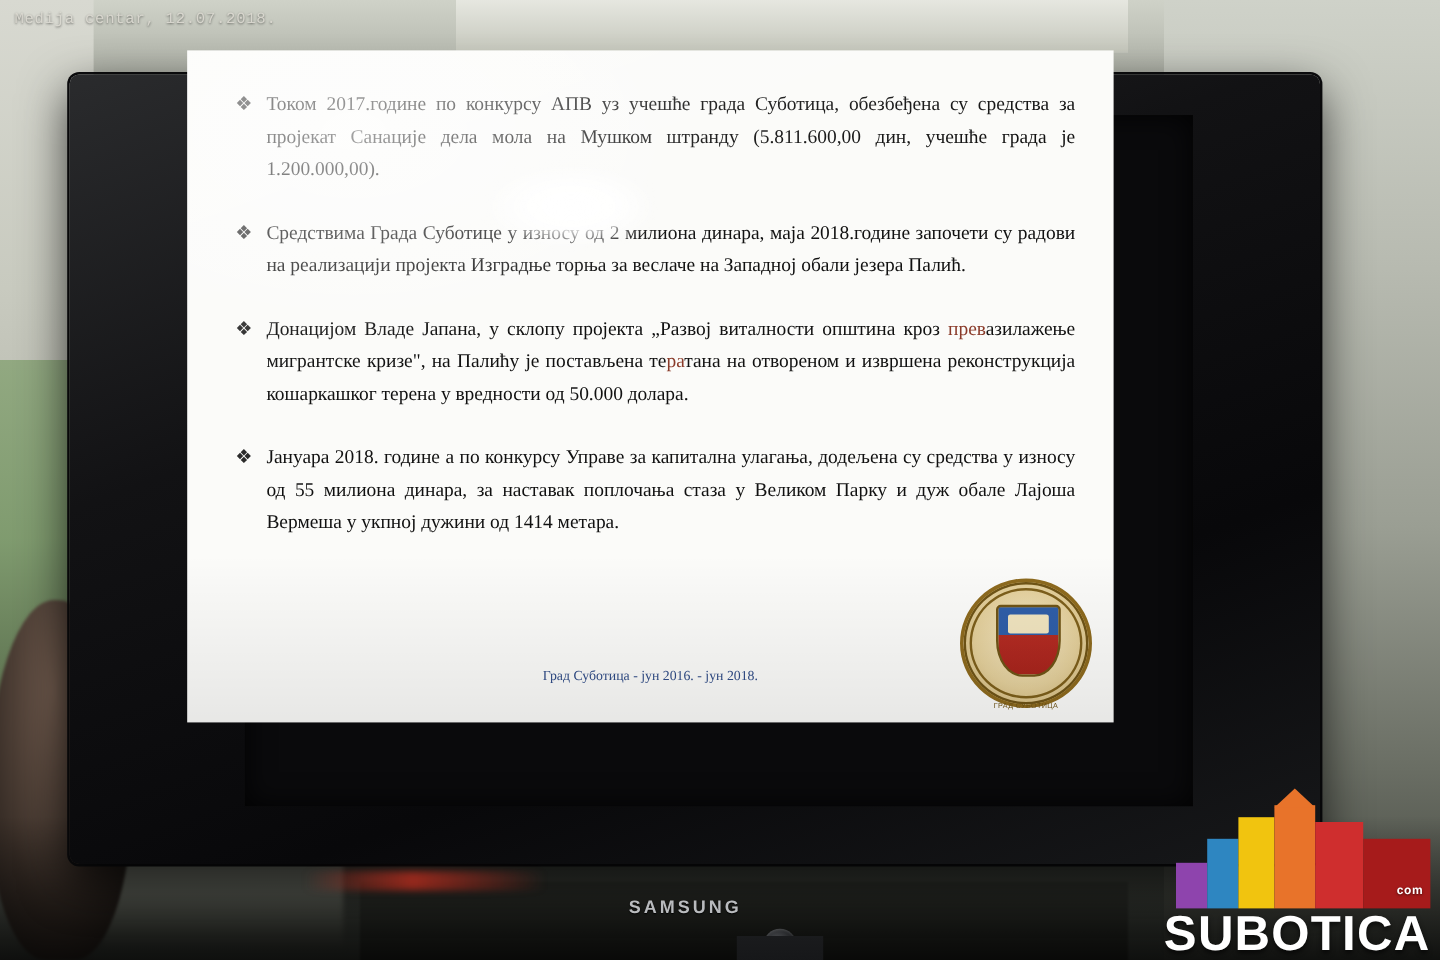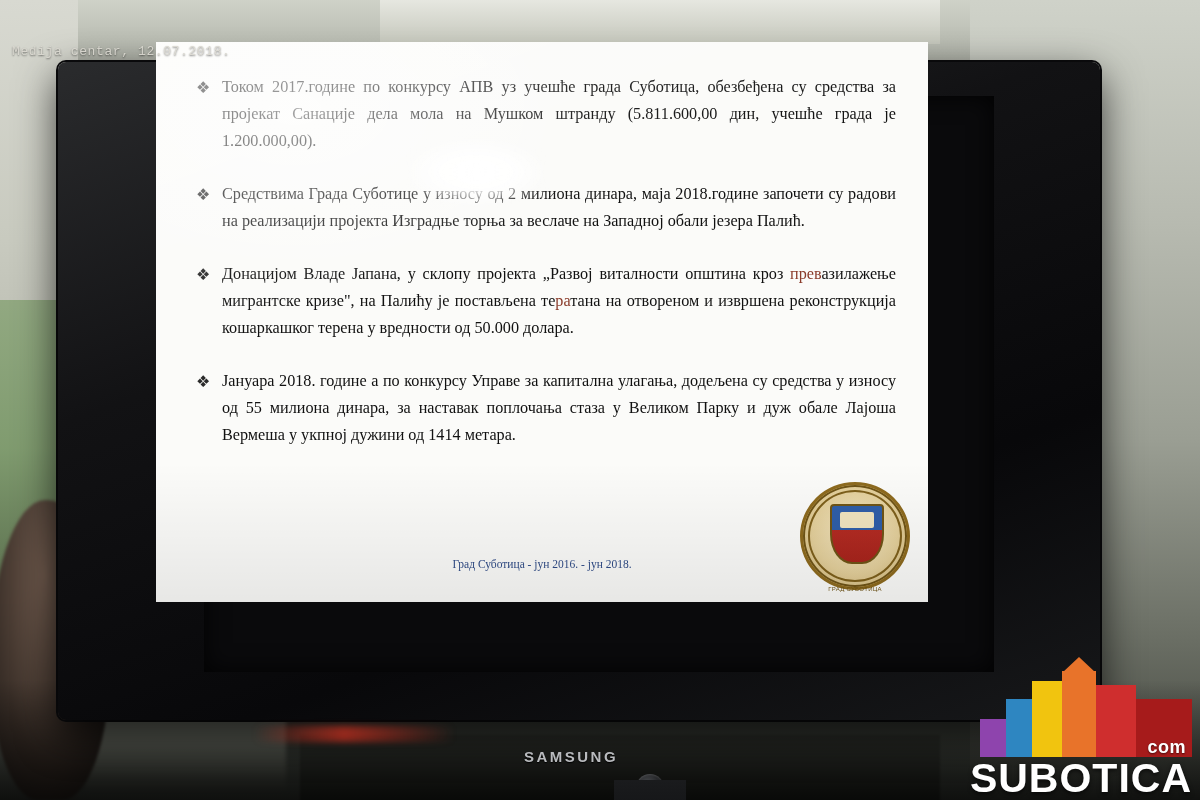--- a/index.html
+++ b/index.html
@@ -249,21 +249,20 @@
   
   .mc-stamp {
     position: absolute;
     left: 12px; top: 8px;
     color: #d9d7cf;
     font-size: 13px;
     font-family: "Liberation Mono", monospace;
     letter-spacing: .6px;
     text-shadow: 0 1px 2px rgba(0,0,0,.55);
     opacity: .92;
-    margin-top: 36px;
   }
   .logo {
     position: absolute;
     right: 8px;
     bottom: 4px;
     width: 240px;
     height: 125px;
   }
   .logo .bars {
     position: absolute;
@@ -283,21 +282,21 @@
     width: 0; height: 0;
     border-left: 17px solid transparent;
     border-right: 17px solid transparent;
     border-bottom: 16px solid #e8732a;
     margin-top: -14px;
   }
   .logo .com {
     position: absolute;
     right: 6px; top: 66px;
     color: #fff;
-    font-size: 18px;
+    font-size: 10px;
     font-weight: bold;
     letter-spacing: .5px;
     text-shadow: 0 1px 2px rgba(0,0,0,.6);
   }
   .logo .word {
     position: absolute;
     left: 0; top: 84px;
     width: 240px;
     text-align: right;
     color: #ffffff;

